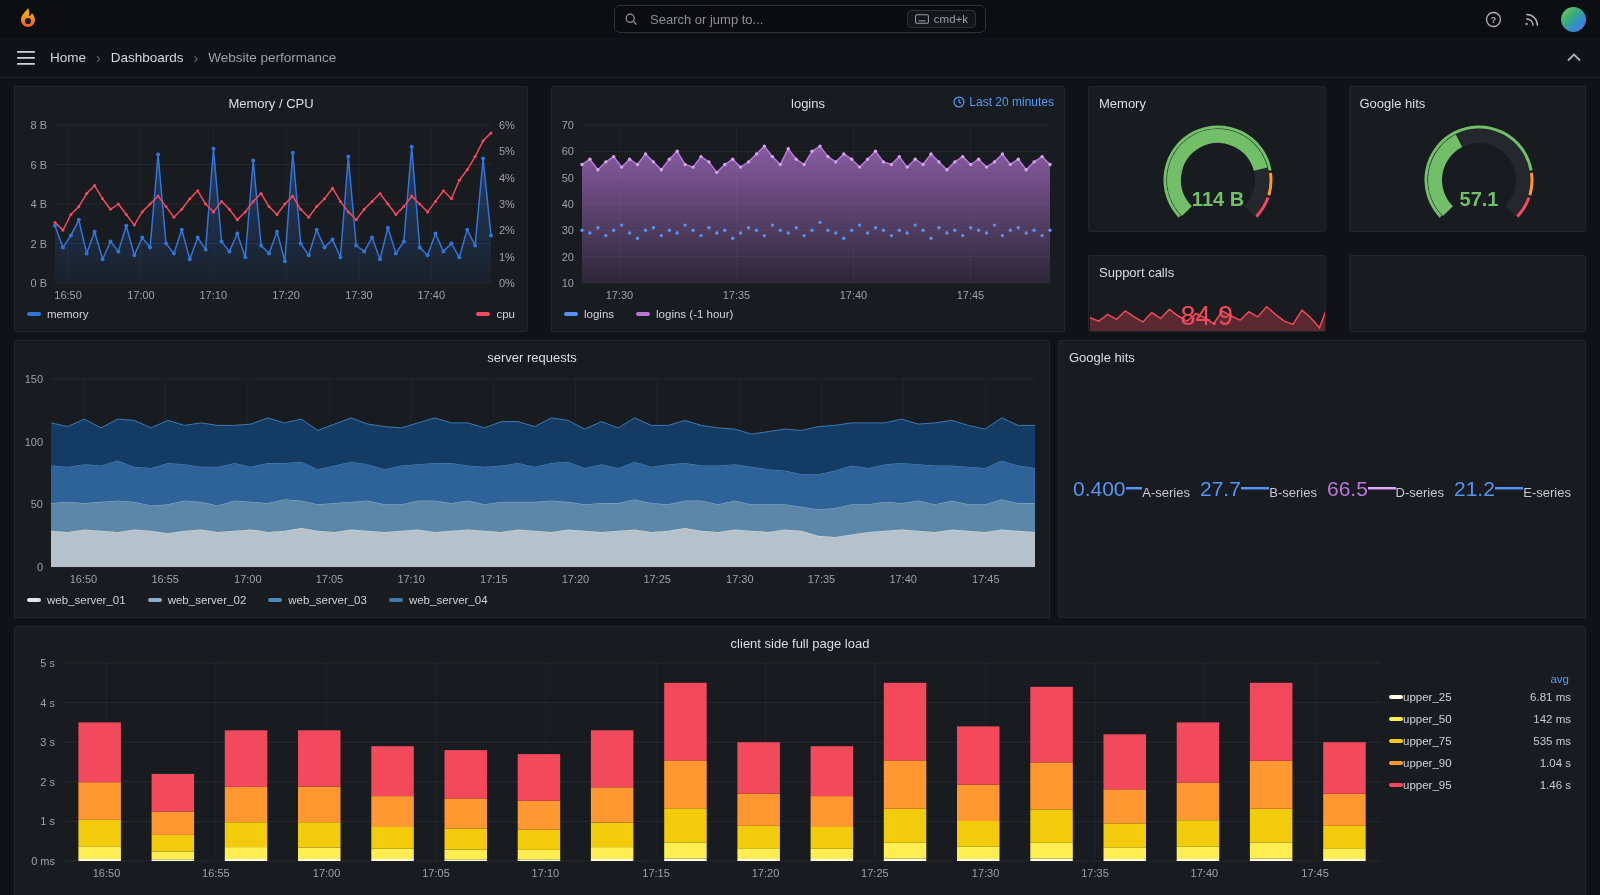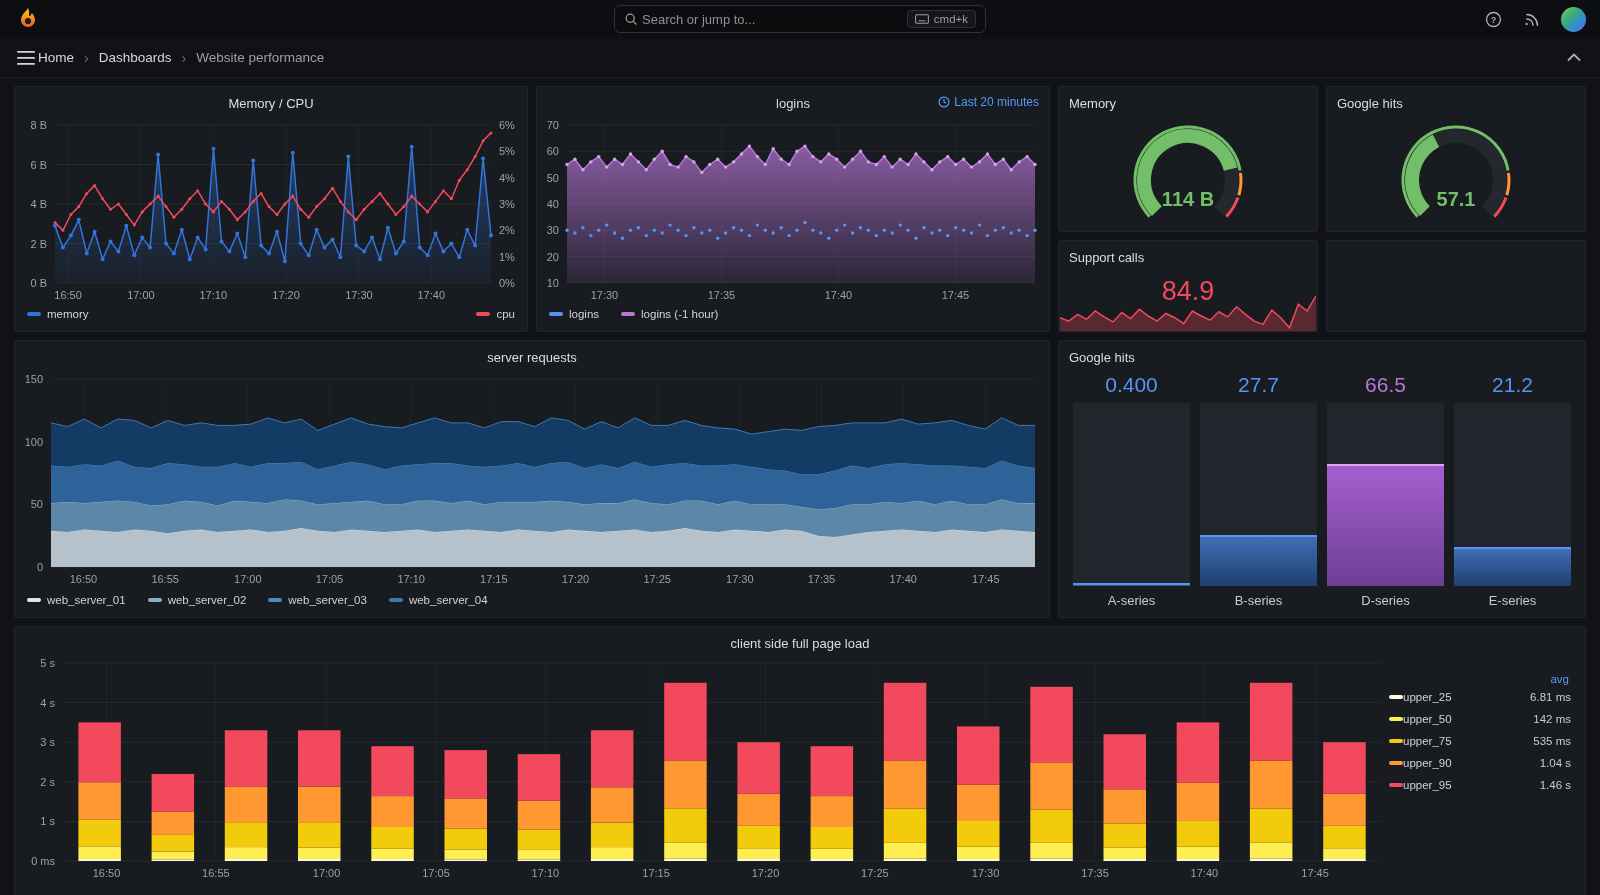--- a/index.html
+++ b/index.html
@@ -7,43 +7,43 @@
     font-family:"Liberation Sans", sans-serif; overflow:hidden; }
   button { background:none; border:none; color:inherit; cursor:pointer; font-family:inherit; }
   svg { display:block; font-family:"Liberation Sans", sans-serif; }
 
   
   .topnav { height:38px; background:#0d0e12; display:flex; align-items:center;
     padding:0 14px; position:relative; }
   .nav-left { display:flex; align-items:center; }
   .nav-center { position:absolute; left:50%; top:50%; transform:translate(-50%,-50%); }
   .searchbox { width:372px; height:28px; background:#0b0c0e; border:1px solid #2e3138;
-    border-radius:6px; display:flex; align-items:center; gap:4px; padding:0 9px;
+    border-radius:6px; display:flex; align-items:center; gap:12px; padding:0 9px;
     color:#8d8f96; font-size:13px; }
   .search-ph { flex:0 0 auto; }
   .kbd { margin-left:auto; display:flex; align-items:center; gap:5px; font-size:11.5px;
     color:#9b9da4; padding:2px 7px; border:1px solid #2e3138; border-radius:4px; background:#141619;}
   .nav-right { margin-left:auto; display:flex; align-items:center; gap:16px; }
   .iconbtn { display:flex; align-items:center; justify-content:center; width:24px; height:24px; }
   .avatar { width:25px; height:25px; border-radius:50%;
     background:linear-gradient(135deg,#79d35f 0%,#3fae72 35%,#2f8bd8 70%,#8a63d2 100%); }
 
   
-  .subnav { height:40px; display:flex; align-items:center; padding:0 14px;
+  .subnav { height:40px; display:flex; align-items:center; gap:12px; padding:0 14px;
     background:#111217; border-bottom:1px solid #1d1f24; }
   .crumbs { display:flex; align-items:center; gap:10px; font-size:13.5px; }
   .crumb-link { color:#d5d6db; text-decoration:none; cursor:pointer; }
   .crumb-sep { color:#6c6e75; font-size:14px; }
   .crumb-current { color:#9d9fa6; }
   .collapse { margin-left:auto; }
 
   
   .dashboard { padding:8px 14px; }
   .row1 { display:grid; grid-template-columns:514px 514px 1fr 1fr;
-    grid-template-rows:146px 1fr; gap:8px; height:246px; }
+    grid-template-rows:146px 1fr; gap:23px; height:246px; }
   .span2 { grid-row:1/3; }
   .row2 { display:grid; grid-template-columns:1036px 1fr; gap:8px; height:278px; margin-top:8px; }
   .row3 { height:310px; margin-top:8px; }
   .row3 .panel { height:100%; }
 
   .panel { background:#181b1f; border:1px solid #22252b; border-radius:2px;
     display:flex; flex-direction:column; position:relative; overflow:hidden; }
   .panel-header { height:26px; flex:0 0 26px; display:flex; align-items:center;
     padding:6px 10px 0; font-size:13px; color:#dcdde1; }
   .panel-header.centered { justify-content:center; }
@@ -63,21 +63,21 @@
 
   
   .gauge-wrap { flex:1; display:flex; align-items:center; justify-content:center; }
   .stat-body { flex:1; position:relative; }
   .spark { position:absolute; left:1px; right:1px; bottom:0; height:40px; }
   .stat-value { position:absolute; left:0; right:0; top:14%; text-align:center;
     font-size:27px; font-weight:500; z-index:2; }
 
   
   .bars { flex:1; display:flex; gap:10px; padding:2px 14px 8px; }
-  .barcol { flex:1; display:flex; flex-direction:column; align-items:center; min-width:0; }
+  .barcol { flex:1; display:flex; align-items:center; min-width:0; }
   .barval { height:32px; display:flex; align-items:center; font-size:21px; }
   .bartrack { width:100%; flex:1; background:#22252b; position:relative; margin-top:2px; }
   .barfill { position:absolute; left:0; right:0; bottom:0; }
   .barlabel { margin-top:7px; font-size:13px; color:#c9cad0; height:16px; }
 
   
   .pl-body { flex:1; display:flex; min-height:0; }
   .pl-legend { flex:0 0 196px; padding:20px 14px 0 0; font-size:11.5px; }
   .pl-head { text-align:right; color:#539bf5; margin-bottom:6px; padding-right:2px; }
   .pl-row { display:flex; align-items:center; margin-bottom:10px; }
@@ -548,21 +548,21 @@
       <div class="panel-header">
         <span>Support calls</span>
       </div>
       <div class="stat-body">
         <div class="spark" id="s-support">
             <svg width="256" height="40">
               <path d="M0.0,26.7L8.8,30.1L17.7,23.3L26.5,28.4L35.3,20.0L44.1,25.9L53.0,30.9L61.8,21.6L70.6,27.5L79.4,18.3L88.3,25.0L97.1,30.1L105.9,22.5L114.8,26.7L123.6,32.6L132.4,20.0L141.2,25.0L150.1,29.2L158.9,20.8L167.7,25.9L176.6,15.7L185.4,23.3L194.2,30.1L203.0,33.4L211.9,19.1L220.7,26.7L229.5,36.8L238.3,13.2L247.2,20.0L256.0,4.8L256,40L0,40Z" fill="#f2495c" fill-opacity="0.3"></path>
               <path d="M0.0,26.7L8.8,30.1L17.7,23.3L26.5,28.4L35.3,20.0L44.1,25.9L53.0,30.9L61.8,21.6L70.6,27.5L79.4,18.3L88.3,25.0L97.1,30.1L105.9,22.5L114.8,26.7L123.6,32.6L132.4,20.0L141.2,25.0L150.1,29.2L158.9,20.8L167.7,25.9L176.6,15.7L185.4,23.3L194.2,30.1L203.0,33.4L211.9,19.1L220.7,26.7L229.5,36.8L238.3,13.2L247.2,20.0L256.0,4.8" stroke="#f2495c" stroke-width="1.5" fill="none"></path>
             </svg>
           </div>
-        <div class="stat-value" id="v-support" style="color: rgb(242, 73, 92);">84.9</div>
+        <div class="stat-value" id="v-support" style="color: rgb(242, 73, 92); margin-top: 12px;">84.9</div>
       </div>
     </section>
 
     <section class="panel">
     </section>
   </div>
 
   <div class="row2">
 
     <section class="panel">

